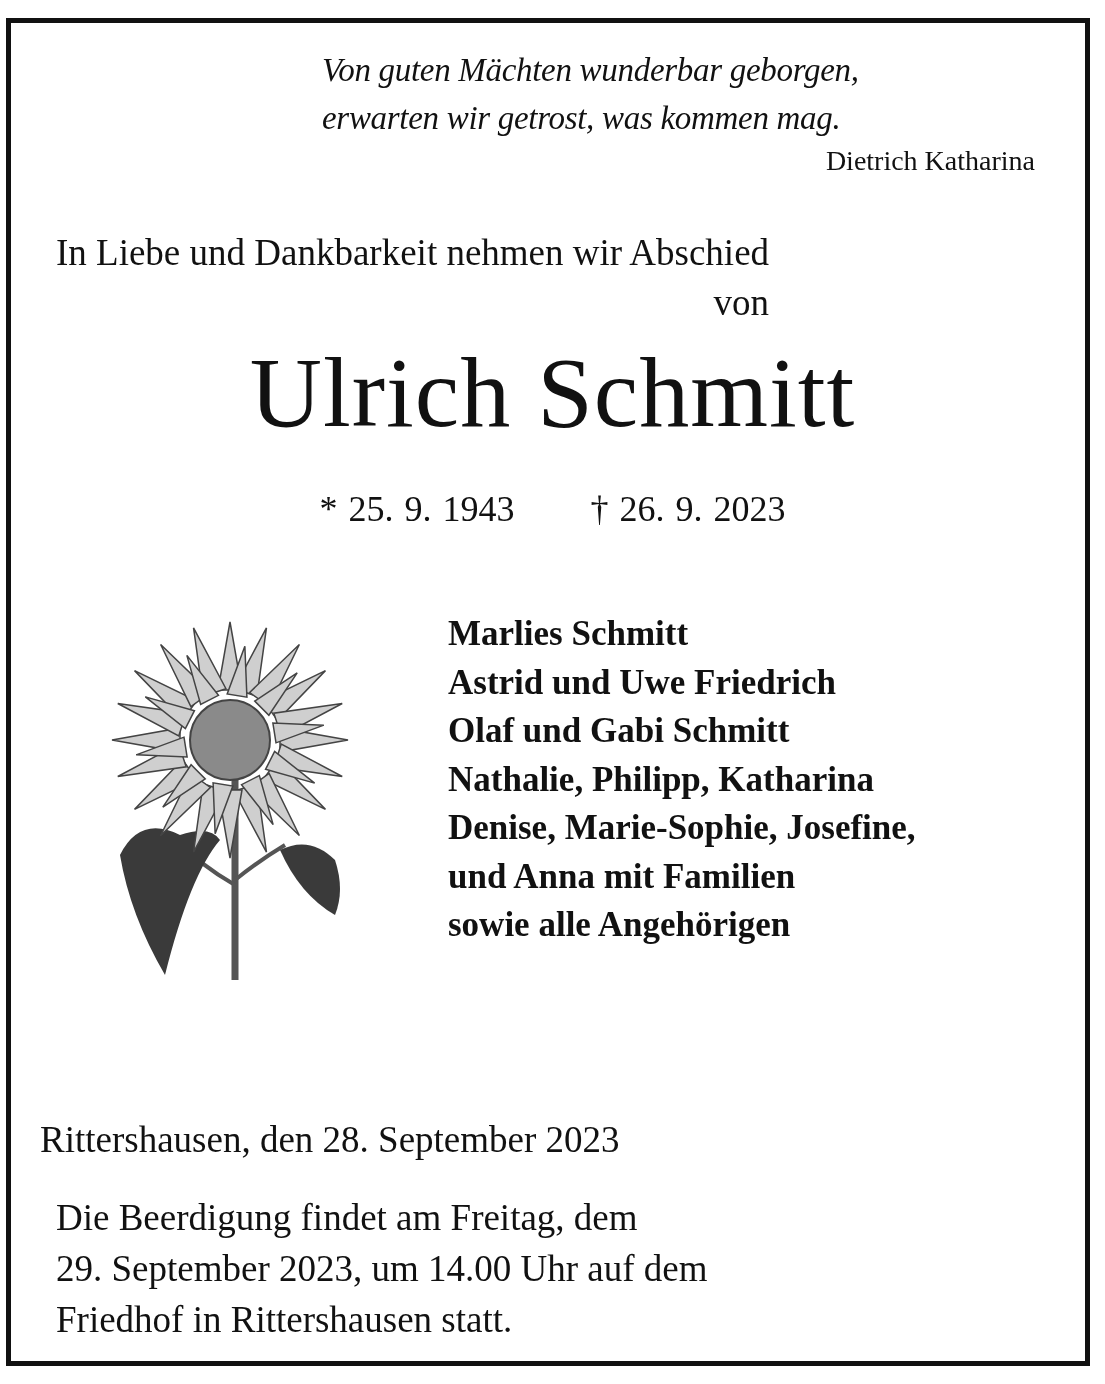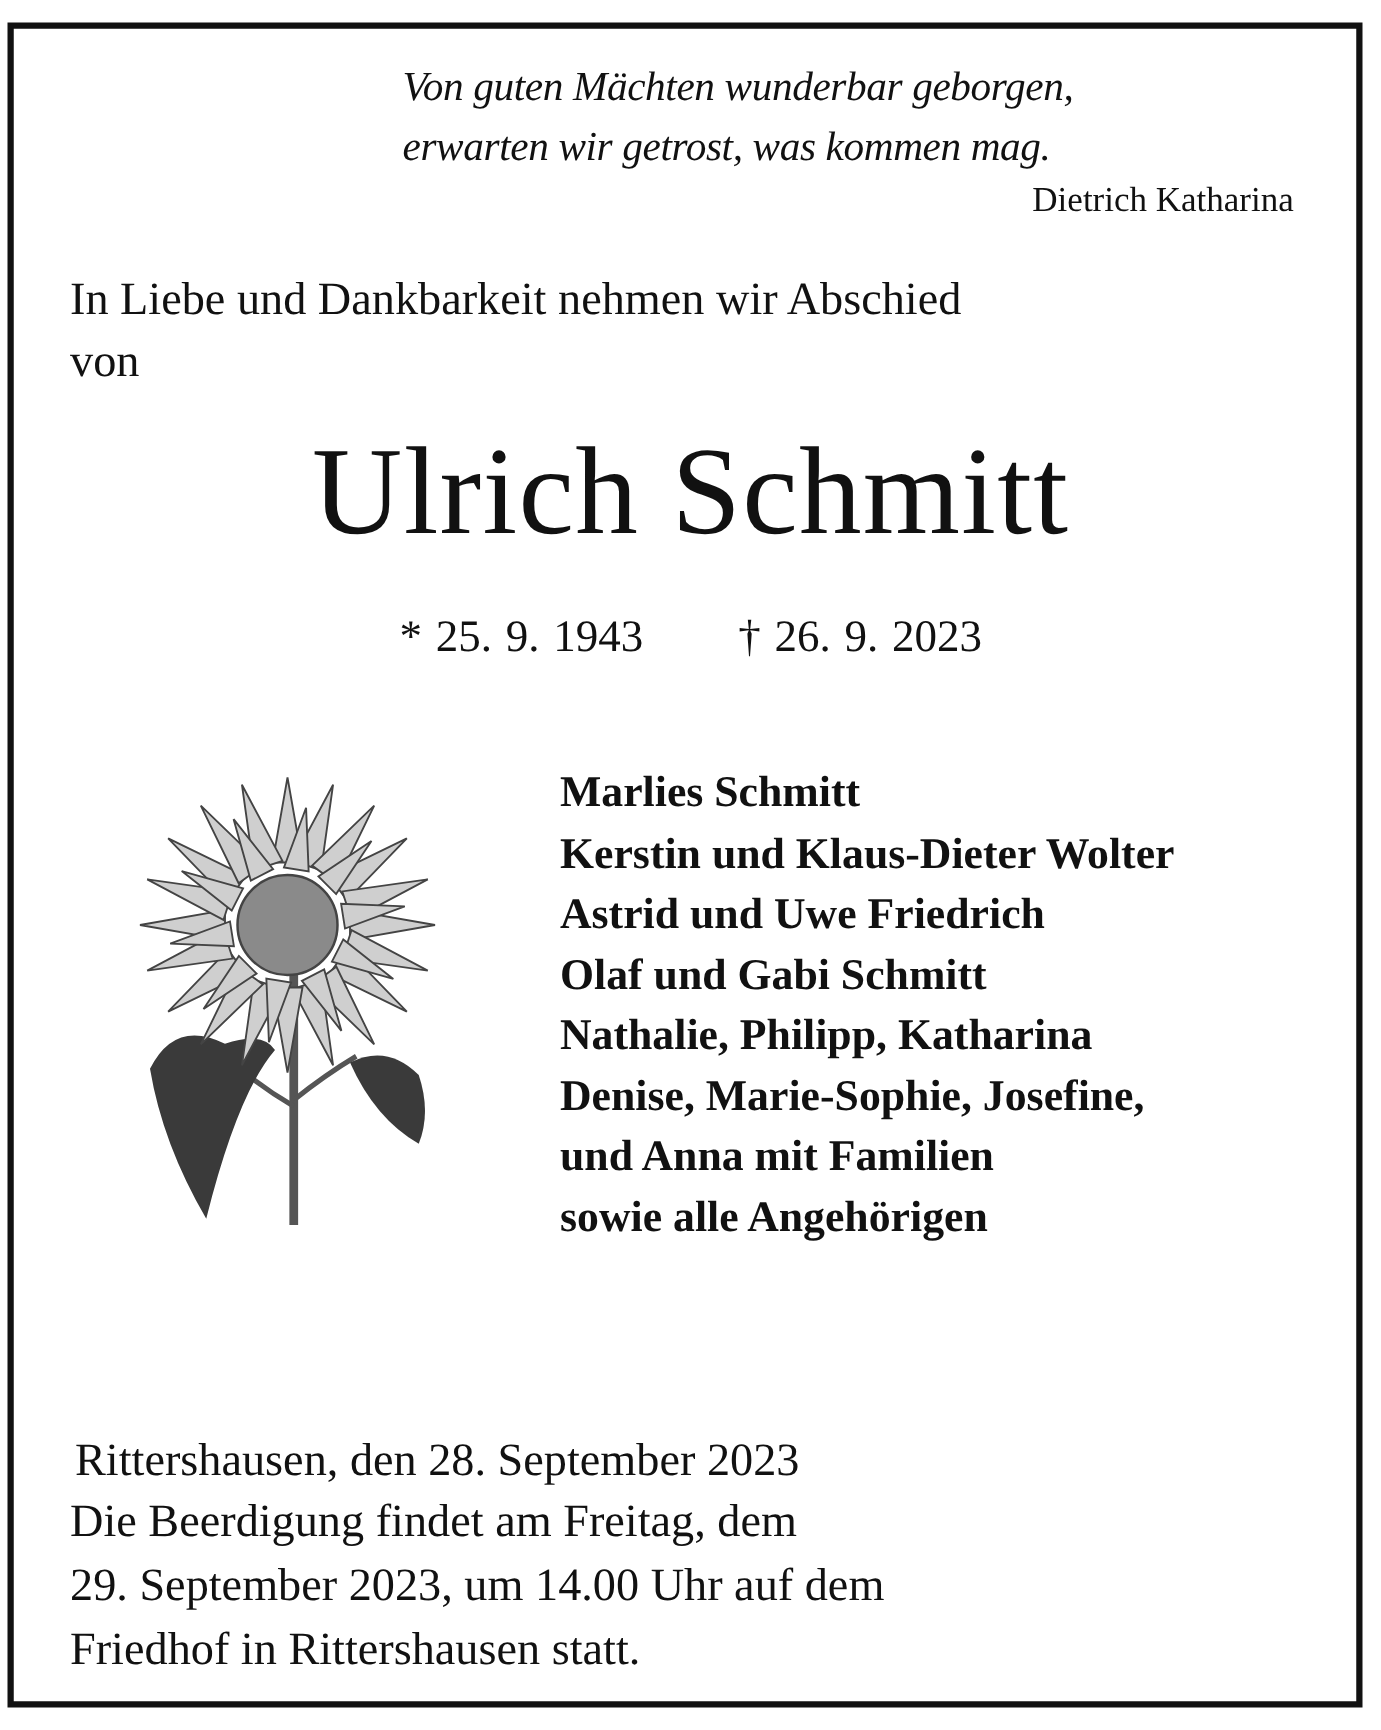--- a/index.html
+++ b/index.html
@@ -1,28 +1,28 @@
 <!DOCTYPE html>
 <html><head>
 <meta charset="utf-8">
 <style>
   html, body { margin:0; padding:0; background:#fff; }
   body { width:1105px; height:1384px; position:relative; font-family:"Liberation Serif","DejaVu Serif",serif; color:#111; }
   .frame { position:absolute; left:6px; top:18px; width:1084px; height:1348px; border:5px solid #111; box-sizing:border-box; }
   .abs { position:absolute; white-space:nowrap; }
   .quote { left:322px; top:46px; font-size:33px; line-height:48px; letter-spacing:-0.3px;font-style:italic; }
   .author { right:70px; top:145px; font-size:28px; }
-  .intro { left:56px; top:215px; font-size:37px; line-height:50px; }
+  .intro { left:56px; top:228px; font-size:37px; line-height:50px;text-align:right; }
   .name { left:0; right:0; top:335px; text-align:center; font-size:100px; font-weight:normal; letter-spacing:1px; }
   .dates { left:0; right:0; top:488px; text-align:center; font-size:36px; word-spacing:2px; }
   .dates span { display:inline-block; }
   .dates .gap { width:54px; }
   .mourners { left:448px; top:610px; font-size:35px; font-weight:bold; line-height:48.5px; }
   .flower { position:absolute; left:110px; top:615px; width:240px; height:370px; }
-  .place { left:60px; top:1118px; font-size:37px;margin-top:29px; }
+  .place { left:40px; top:1118px; font-size:37px; }
   .burial { left:56px; top:1192px; font-size:37px; line-height:51px; }
 </style>
 </head>
 <body>
 
 <div class="frame"></div>
 
 <div class="abs quote">
   <div>Von guten Mächten wunderbar geborgen,</div>
   <div>erwarten wir getrost, was kommen mag.</div>
@@ -82,21 +82,20 @@
     <path d="M0 -95 L10 -45 L-10 -45 Z" transform="rotate(225)"></path>
     <path d="M0 -95 L10 -45 L-10 -45 Z" transform="rotate(261)"></path>
     <path d="M0 -95 L10 -45 L-10 -45 Z" transform="rotate(297)"></path>
     <path d="M0 -95 L10 -45 L-10 -45 Z" transform="rotate(333)"></path>
     <circle cx="0" cy="0" r="40" fill="#8a8a8a" stroke="#444" stroke-width="2"></circle>
   </g>
 </svg>
 
 <div class="abs mourners">
   <div>Marlies Schmitt</div>
-  <div>Kerstin und Klaus-Dieter Wolter</div>
   <div>Astrid und Uwe Friedrich</div>
   <div>Olaf und Gabi Schmitt</div>
   <div>Nathalie, Philipp, Katharina</div>
   <div>Denise, Marie-Sophie, Josefine,</div>
   <div>und Anna mit Familien</div>
   <div>sowie alle Angehörigen</div>
 </div>
 
 <div class="abs place">Rittershausen, den 28. September 2023</div>
 

